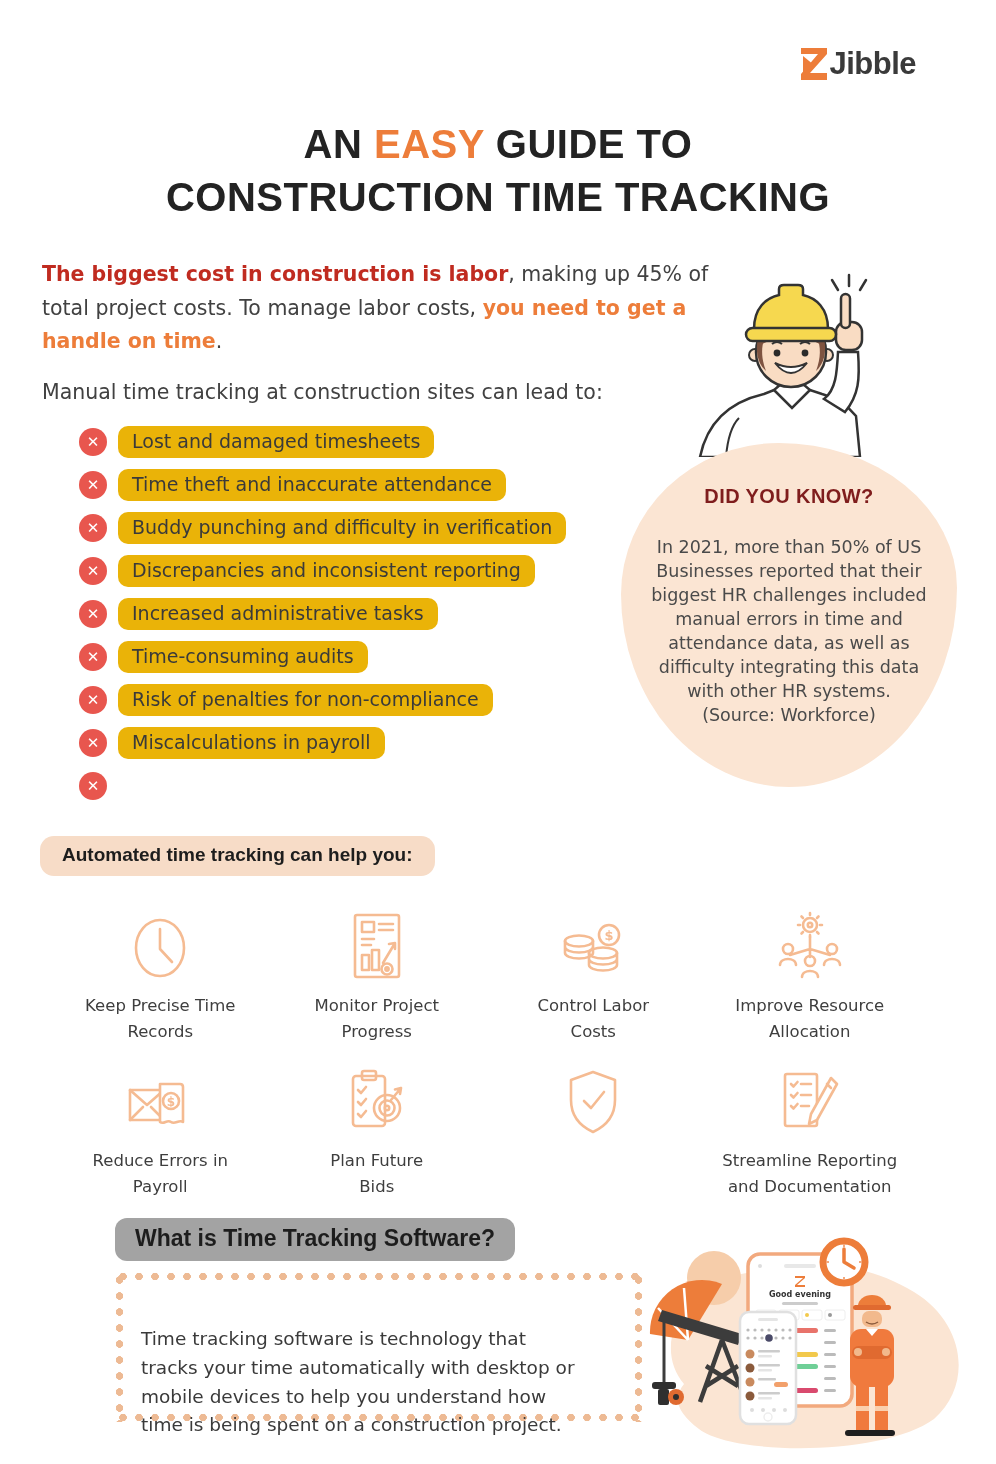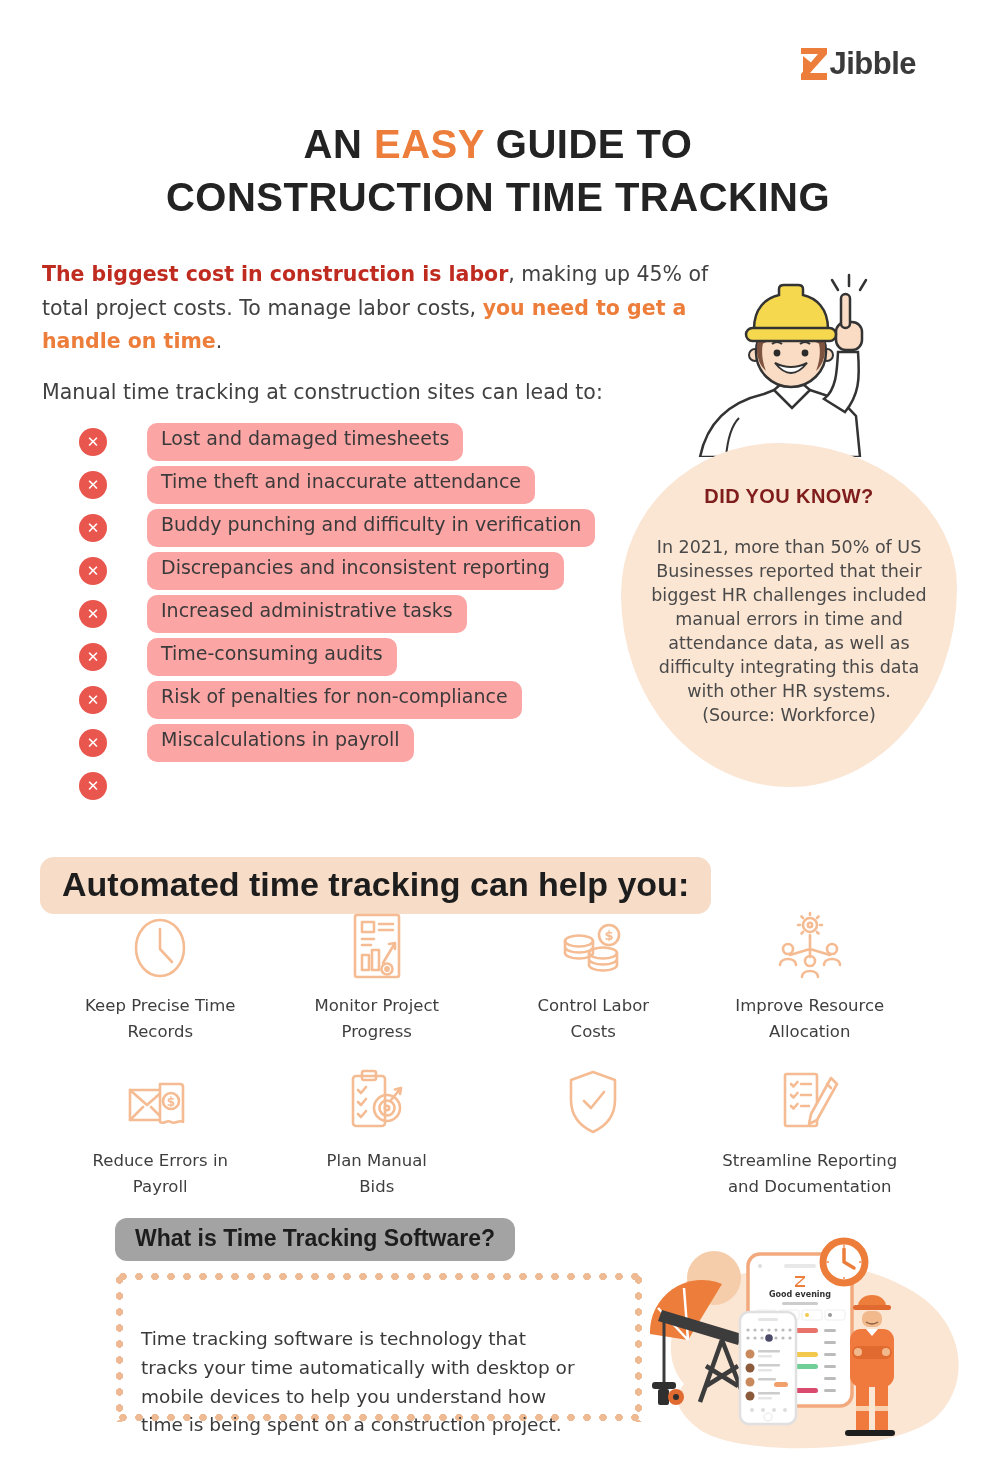--- a/index.html
+++ b/index.html
@@ -22,37 +22,37 @@
   .red-bold { color:#C02B20; font-weight:bold; }
   .orange-bold { color:#ED7D3A; font-weight:bold; }
   .lead-in { position:absolute; top:380px; left:42px; font-size:20.5px; color:#414141; }
 
   
   .problems { position:absolute; top:425px; left:79px; width:580px; }
   .problem-row { display:flex; align-items:center; margin-bottom:10px; height:33px; }
   .x-circle { flex:none; width:28px; height:28px; border-radius:50%; background:#E8564E;
               color:#fff; display:flex; align-items:center; justify-content:center;
               font-size:15px; font-weight:bold; margin-right:11px; }
-  .problem-pill { background:#fca5a5; border-radius:10px; padding:4px 14px 12px;
-                  font-size:19px; color:#3a3a3a; white-space:nowrap;margin-left:29px; }
+  .problem-pill { background:#eab308; border-radius:10px; padding:4px 14px 6px;
+                  font-size:19px; color:#3a3a3a; white-space:nowrap; }
 
   
   .character { position:absolute; left:686px; top:252px; z-index:1; }
   .bubble { position:absolute; left:621px; top:443px; width:336px; height:344px; z-index:2;
             background:#FBE5D3; border-radius:47% 53% 50% 50% / 44% 42% 58% 56%;
             padding:42px 30px 0; text-align:center; }
   .dyk-title { font-family:"Liberation Sans",sans-serif; font-weight:800; font-size:20px;
                color:#7f1d1d; letter-spacing:0.4px; margin-bottom:10px; }
   .dyk-body { font-size:17.5px; line-height:1.37; color:#4a4a4a;margin-top:28px; }
 
   
-  .benefits-header { position:absolute; top:857px; left:40px; background:#F7DCC7;
+  .benefits-header { position:absolute; top:836px; left:40px; background:#F7DCC7;
                      border-radius:14px; padding:8px 22px 10px;
                      font-family:"Liberation Sans",sans-serif; font-weight:800;
-                     font-size:34px; color:#1d1d1d; }
+                     font-size:19px; color:#1d1d1d; }
   .benefits-grid { position:absolute; top:903px; left:52px; width:866px;
                    display:grid; grid-template-columns:repeat(4,1fr); row-gap:14px; }
   .benefit { text-align:center; }
   .benefit .icon-wrap { height:80px; display:flex; align-items:flex-end; justify-content:center; margin-bottom:10px; }
   .benefit-label { font-size:16.5px; line-height:1.55; color:#3e3e3e; }
   .oicon { stroke:#F5BB92; fill:none; stroke-width:2.6; stroke-linecap:round; stroke-linejoin:round; }
 
   
   .software-header { position:absolute; top:1218px; left:115px; background:#a3a3a3;
                      border-radius:12px; padding:7px 20px 9px;
@@ -243,21 +243,21 @@
         <svg width="68" height="72" viewBox="0 0 68 72" class="oicon">
             <rect x="10" y="10" width="32" height="50" rx="3"></rect>
             <rect x="19" y="5" width="14" height="9" rx="2"></rect>
             <path d="M15 24 l3 3 l5 -6 M15 36 l3 3 l5 -6 M15 48 l3 3 l5 -6"></path>
             <circle cx="44" cy="42" r="13"></circle>
             <circle cx="44" cy="42" r="7.5"></circle>
             <circle cx="44" cy="42" r="2.2"></circle>
             <path d="M48 34 L58 22 M58 22 l-6 1.5 M58 22 l-1 6"></path>
           </svg>
       </div>
-      <div class="benefit-label"><span>Plan Manual</span><br><span>Bids</span></div>
+      <div class="benefit-label"><span>Plan Future</span><br><span>Bids</span></div>
     </div>
     <div class="benefit">
       <div class="icon-wrap">
         <svg width="60" height="70" viewBox="0 0 60 70" class="oicon">
             <path d="M30 4 L52 12 V32 C52 48 43 58 30 64 C17 58 8 48 8 32 V12 Z"></path>
             <path d="M21 33 L28 40 L41 24"></path>
           </svg>
       </div>
     </div>
     <div class="benefit">

